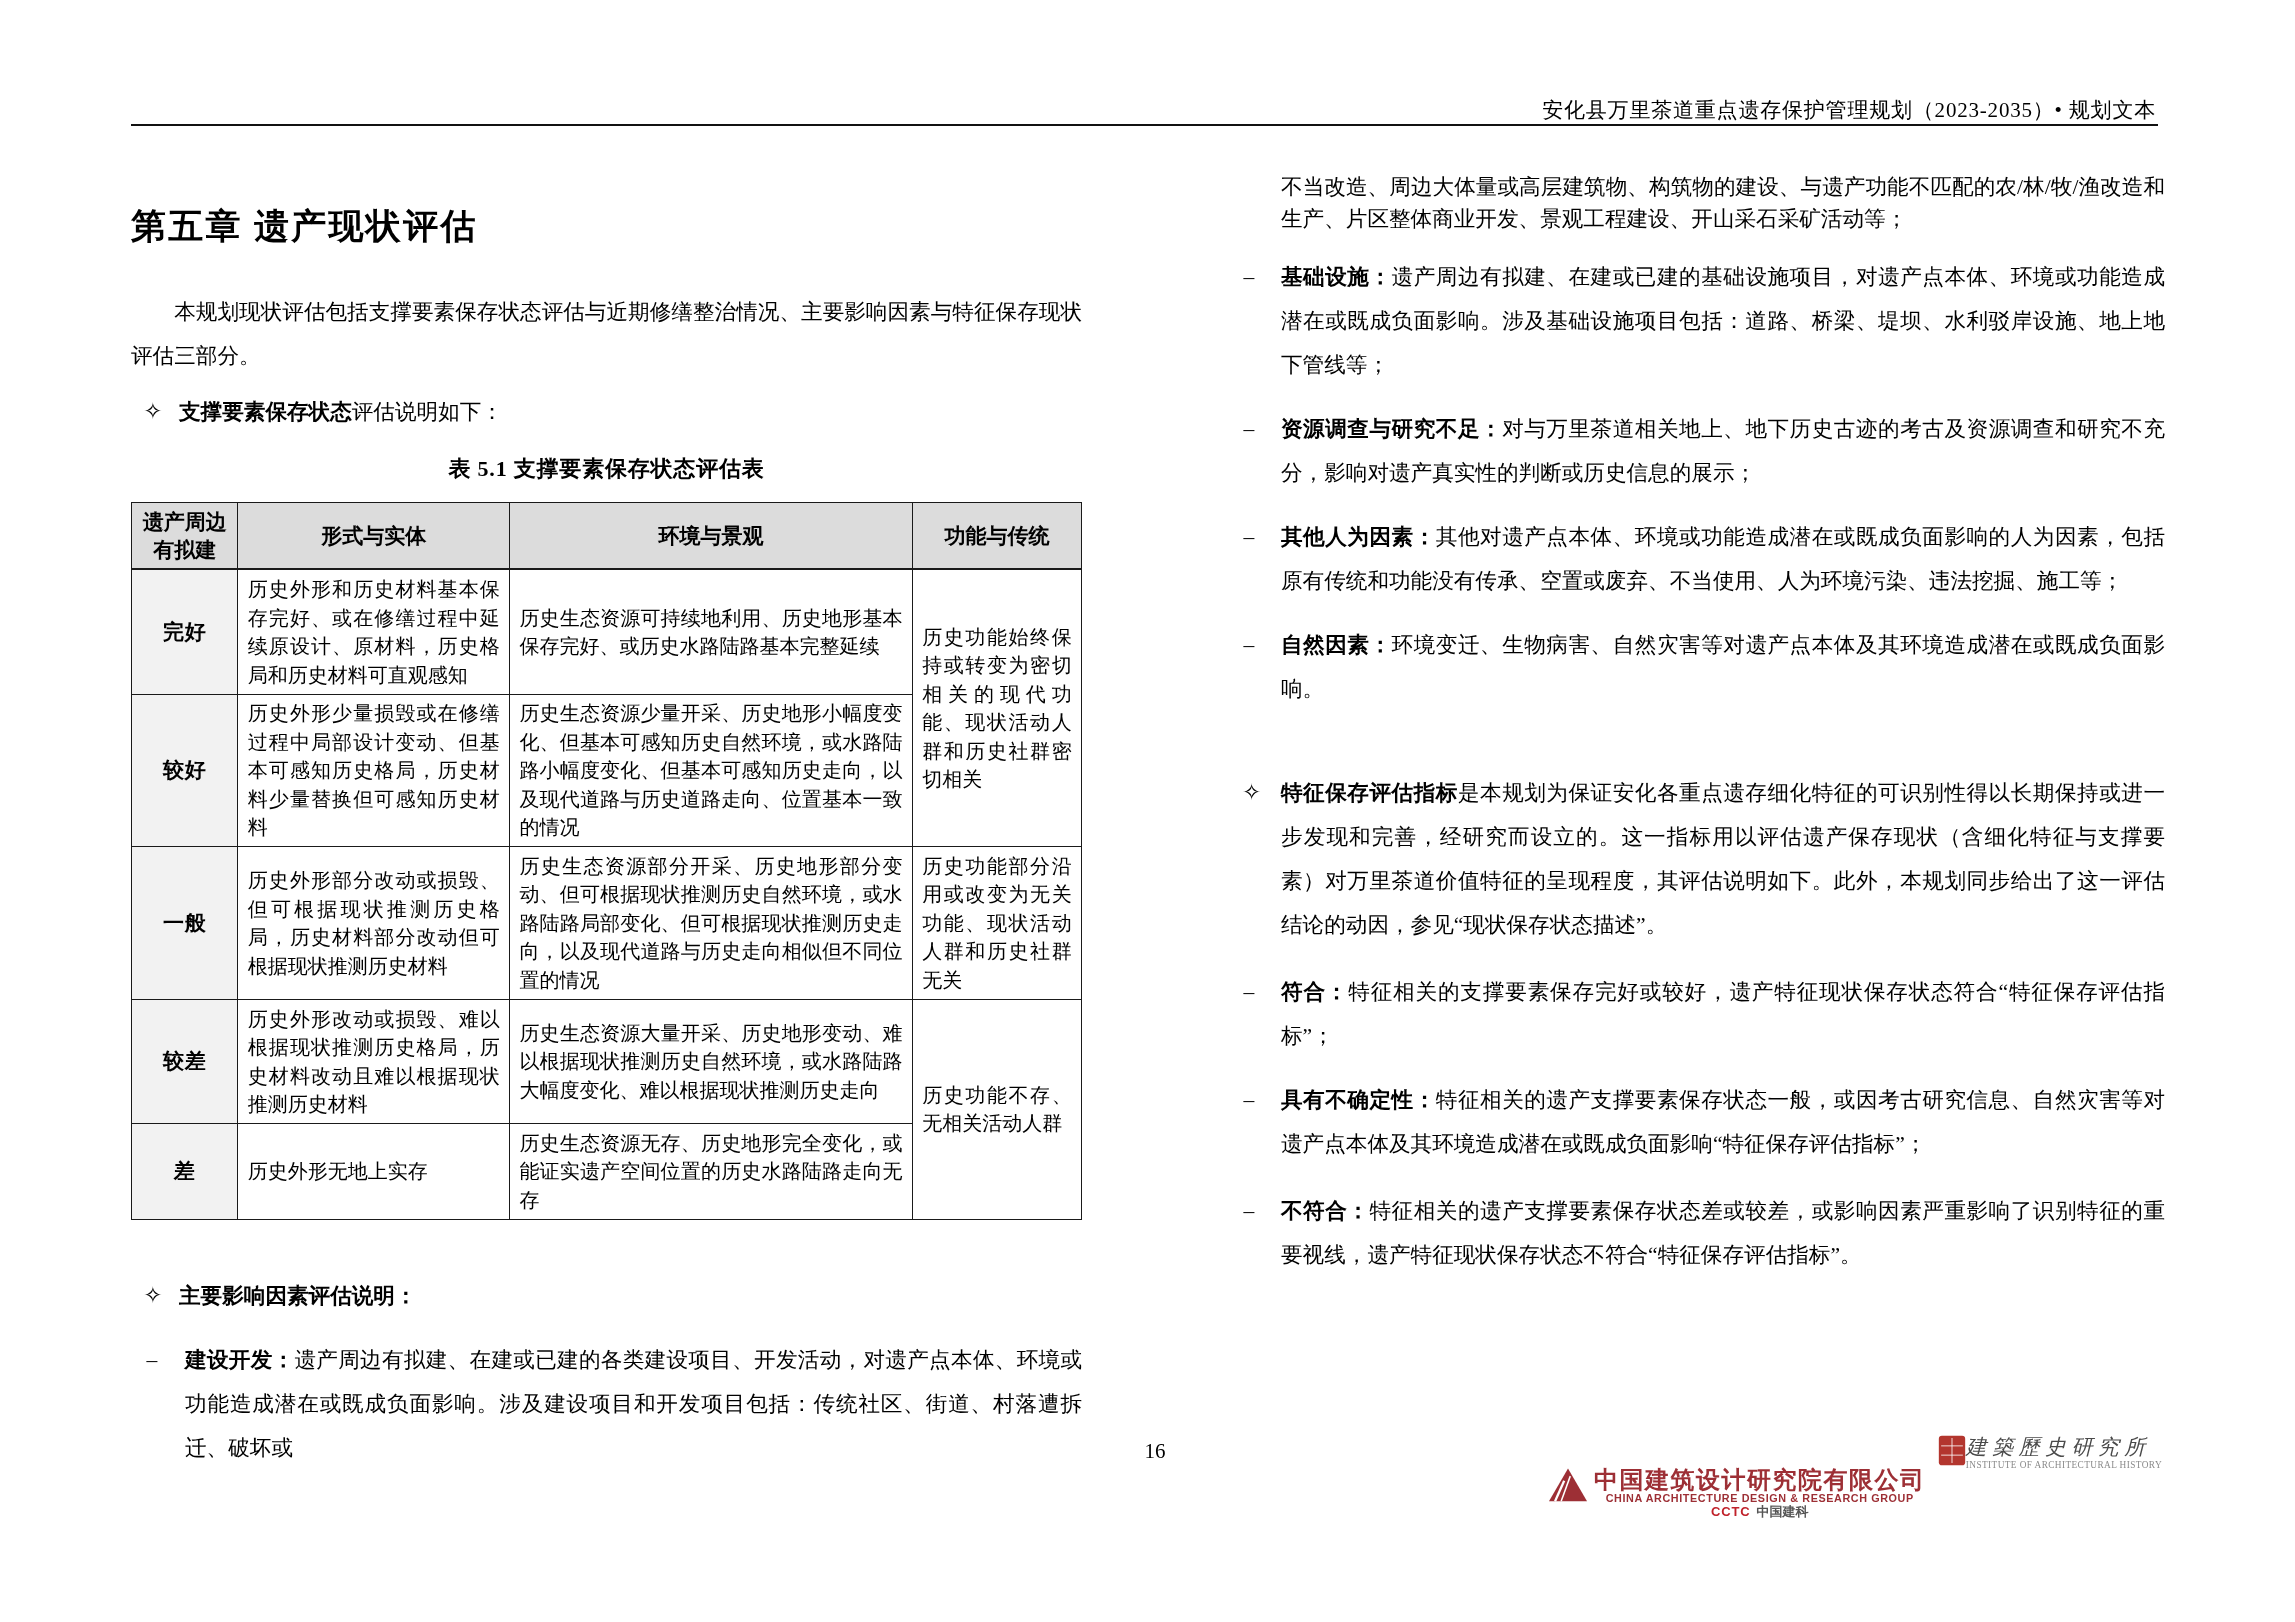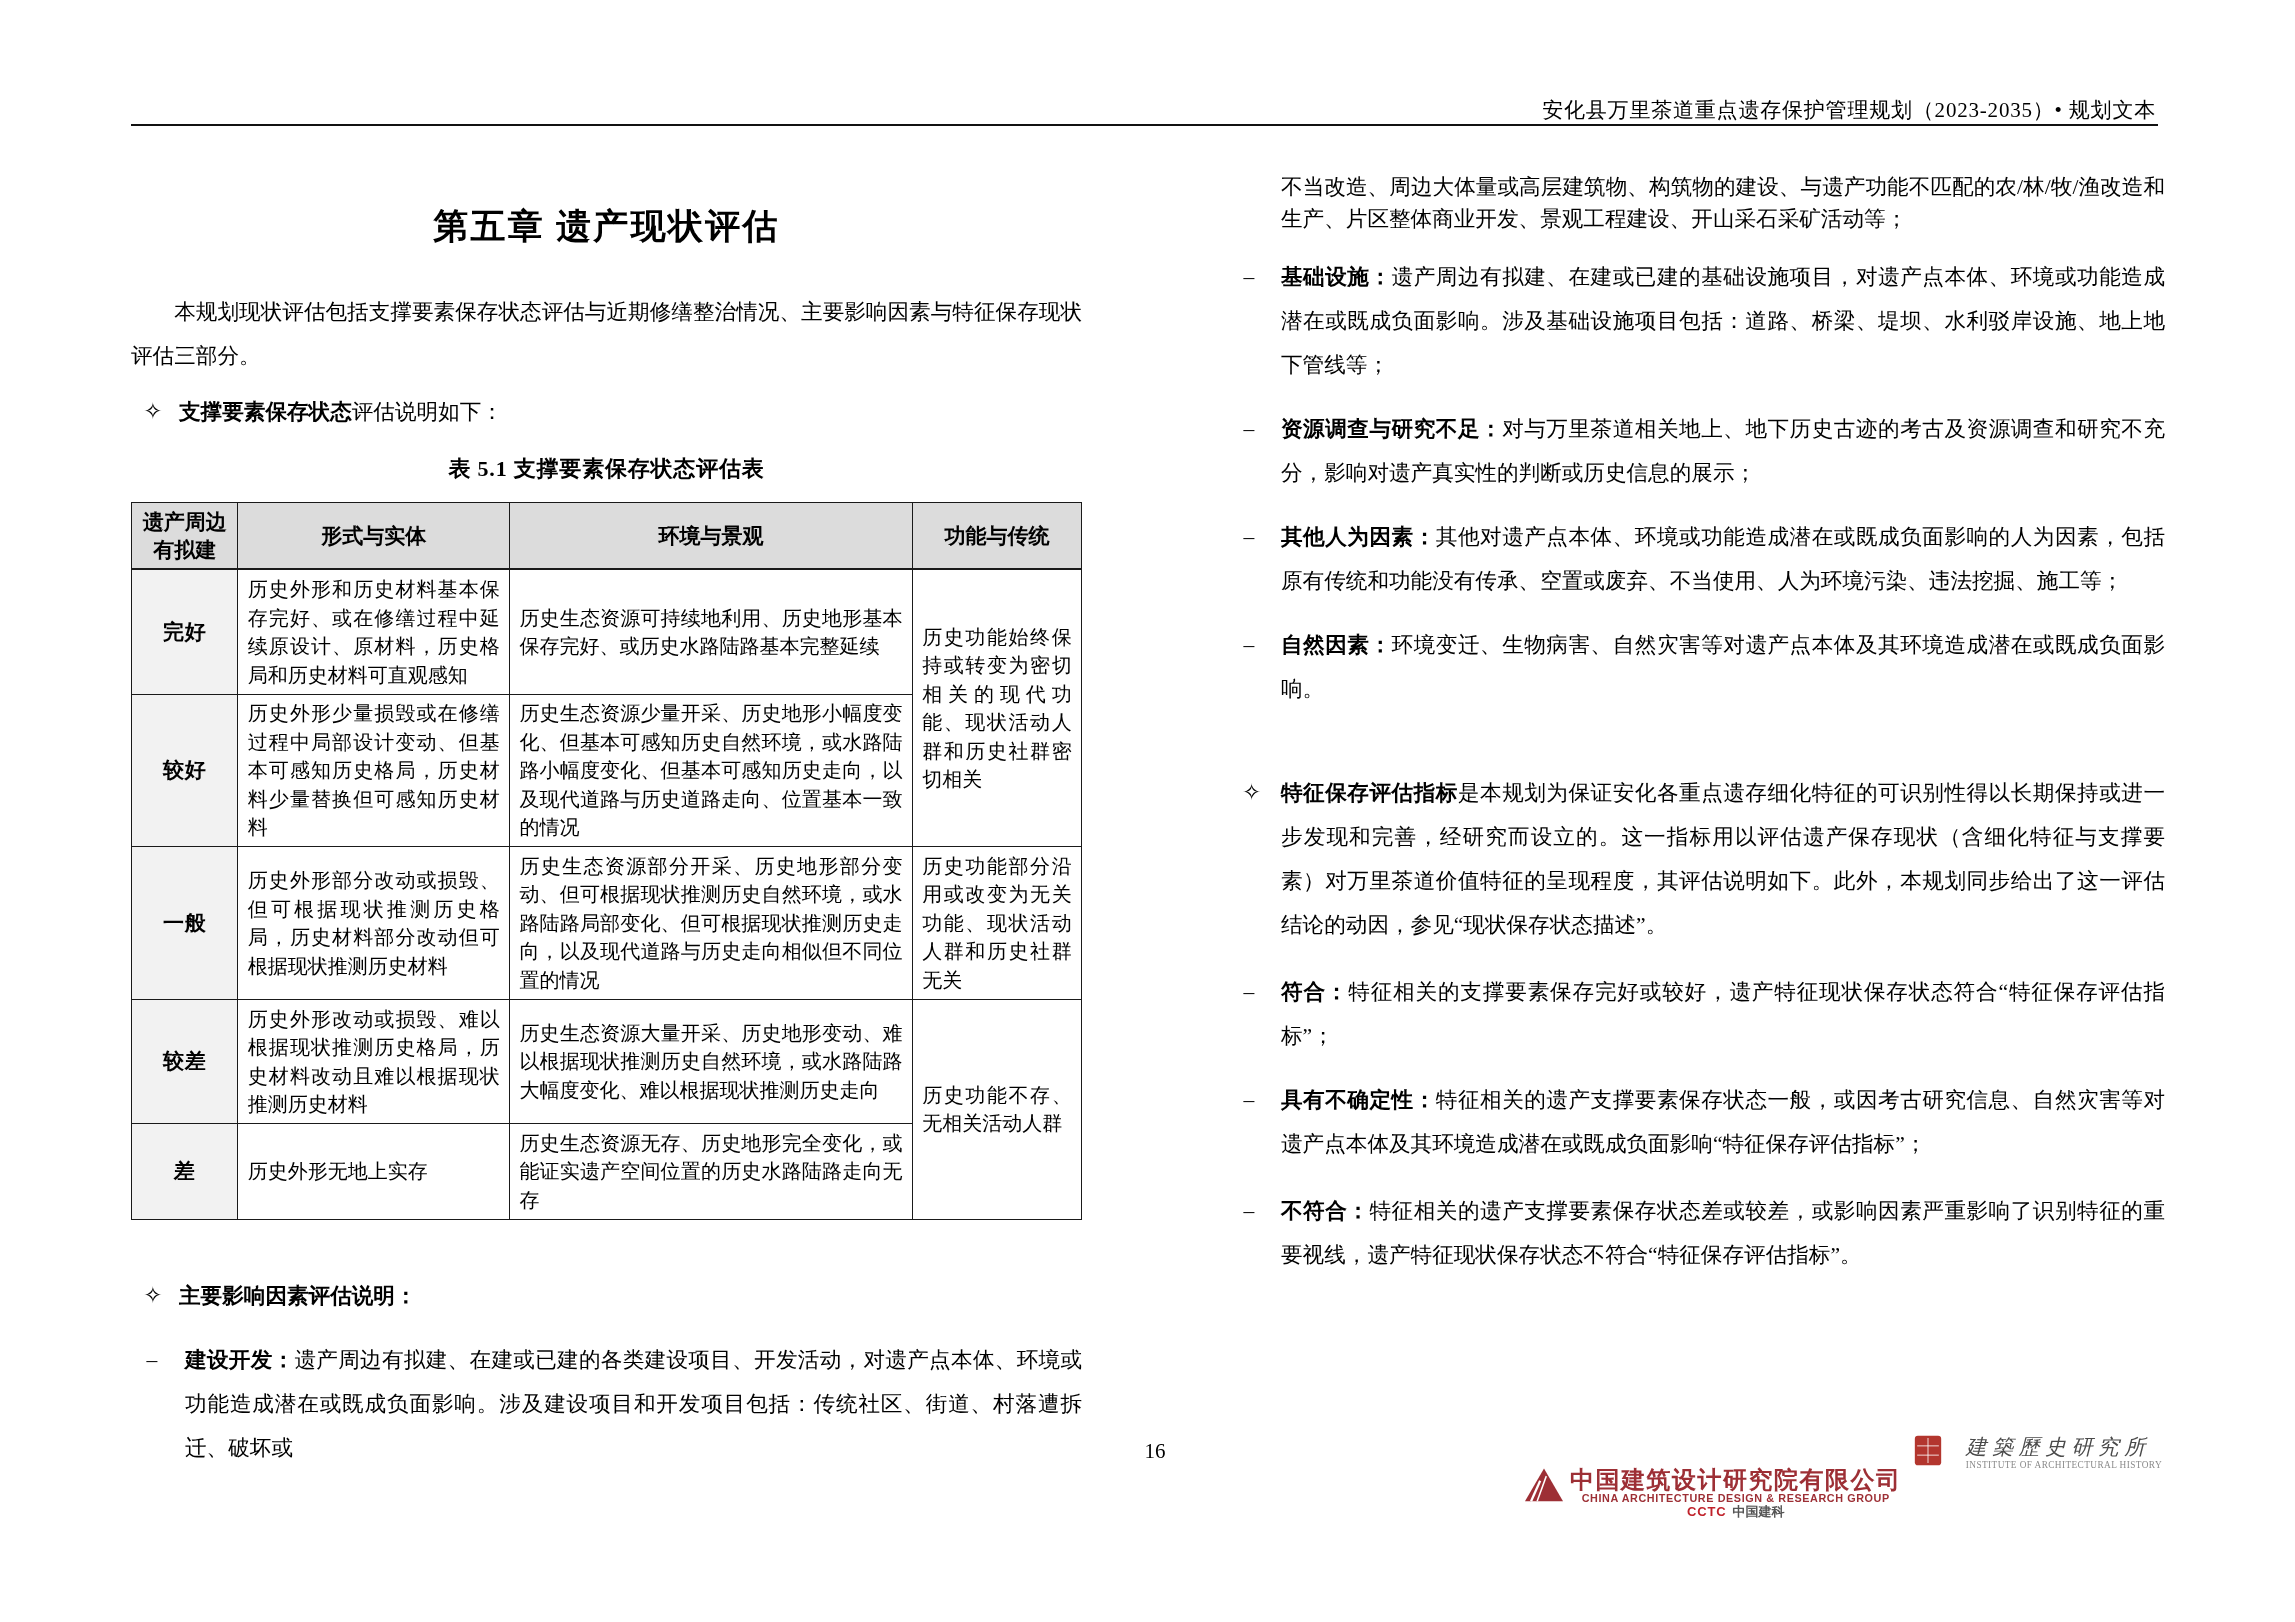--- a/index.html
+++ b/index.html
@@ -14,21 +14,21 @@
     position:absolute; top:96px; right:139px;
     font-size:21px; letter-spacing:0.8px;
   }
   .header-rule {
     position:absolute; top:124px; left:131px; width:2027px; height:2.3px; background:#111;
   }
   
   .col-left  { position:absolute; left:131px;  top:207px; width:951px; }
   .col-right { position:absolute; left:1242px; top:171px; width:923px; }
 
-  .chapter-title { font-size:35px; line-height:40px; font-weight:bold; text-align:center; letter-spacing:2.3px; }
+  .chapter-title { font-size:35px; line-height:40px; font-weight:bold; letter-spacing:2.3px; }
   .section-title { font-size:26px; line-height:31px; font-weight:bold; margin-top:49px; letter-spacing:0.8px; }
 
   .para {
     font-size:21.6px; line-height:44px; text-align:justify;
     text-indent:2em; margin-top:43px;
   }
   .bullet-line {
     position:relative; margin-top:12.3px; padding-left:48px;
     font-size:21.6px; line-height:44px; text-align:justify;
   }
@@ -77,21 +77,21 @@
   .page-number { position:absolute; top:1439px; left:1132px; width:46px; text-align:center; font-size:21px; }
 
   .footer-logos { position:absolute; top:1435px; right:133px; display:flex; align-items:flex-start; gap:12.3px; }
   .cadg { display:flex; align-items:flex-start; gap:6.2px;margin-top:32px; }
   .cadg-text { display:flex; flex-direction:column; align-items:center; }
   .cadg-cn { font-size:24px; line-height:25px; font-weight:bold; color:#9d2f35; letter-spacing:1.5px; font-family:"Liberation Sans",sans-serif; }
   .cadg-en { font-size:10.8px; line-height:12.3px; font-weight:bold; color:#9d2f35; letter-spacing:0.6px; font-family:"Liberation Sans",sans-serif; white-space:nowrap; }
   .cadg-sub { font-size:13px; line-height:15.4px; font-weight:bold; font-family:"Liberation Sans",sans-serif; }
   .cadg-sub .red { color:#c0222b; letter-spacing:0.8px; }
   .cadg-sub .grey { color:#555; margin-left:6.2px; }
-  .iah { display:flex; align-items:flex-start; gap:24px;justify-content:flex-end; }
+  .iah { display:flex; align-items:flex-start; gap:0;justify-content:flex-end; }
   .iah-text { display:flex; flex-direction:column; }
   .iah-cn { font-size:21px; line-height:25px; color:#4a4a4a; letter-spacing:5.4px; font-style:italic; }
   .iah-en { font-size:9.3px; line-height:10.8px; color:#8a8a8a; letter-spacing:0.4px; white-space:nowrap; }
 </style>
 </head>
 <body>
 
 <div class="page">
 
   <div class="header-title">安化县万里茶道重点遗存保护管理规划（2023-2035）• 规划文本</div>

